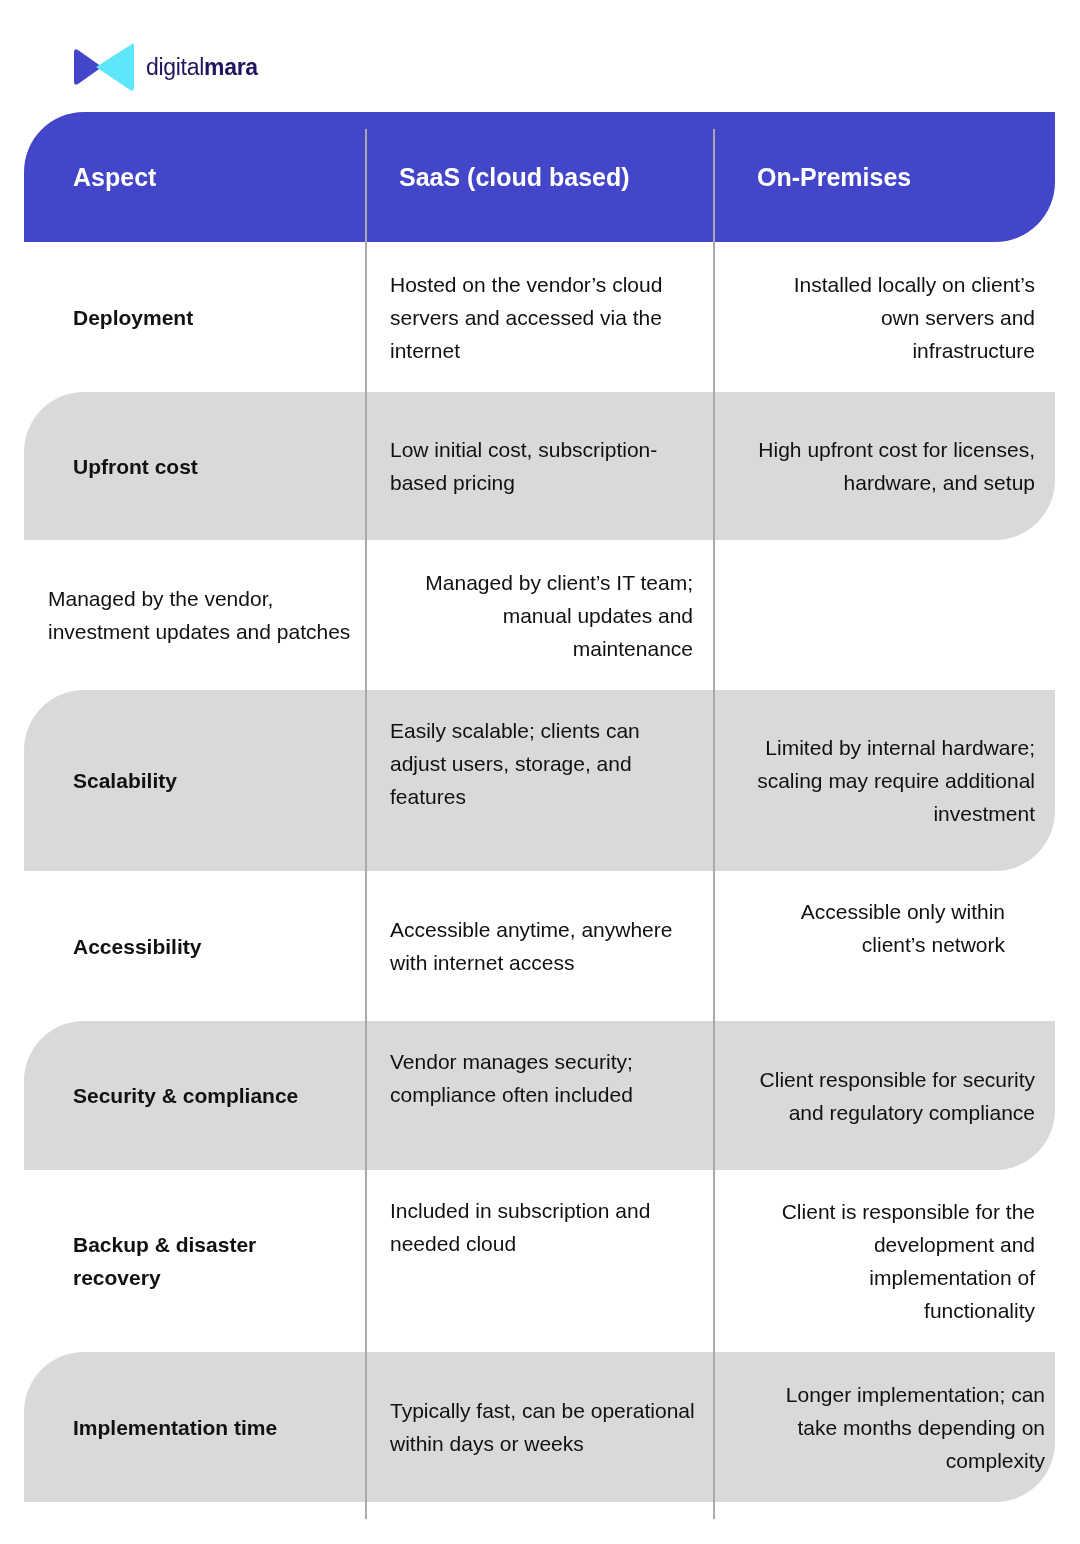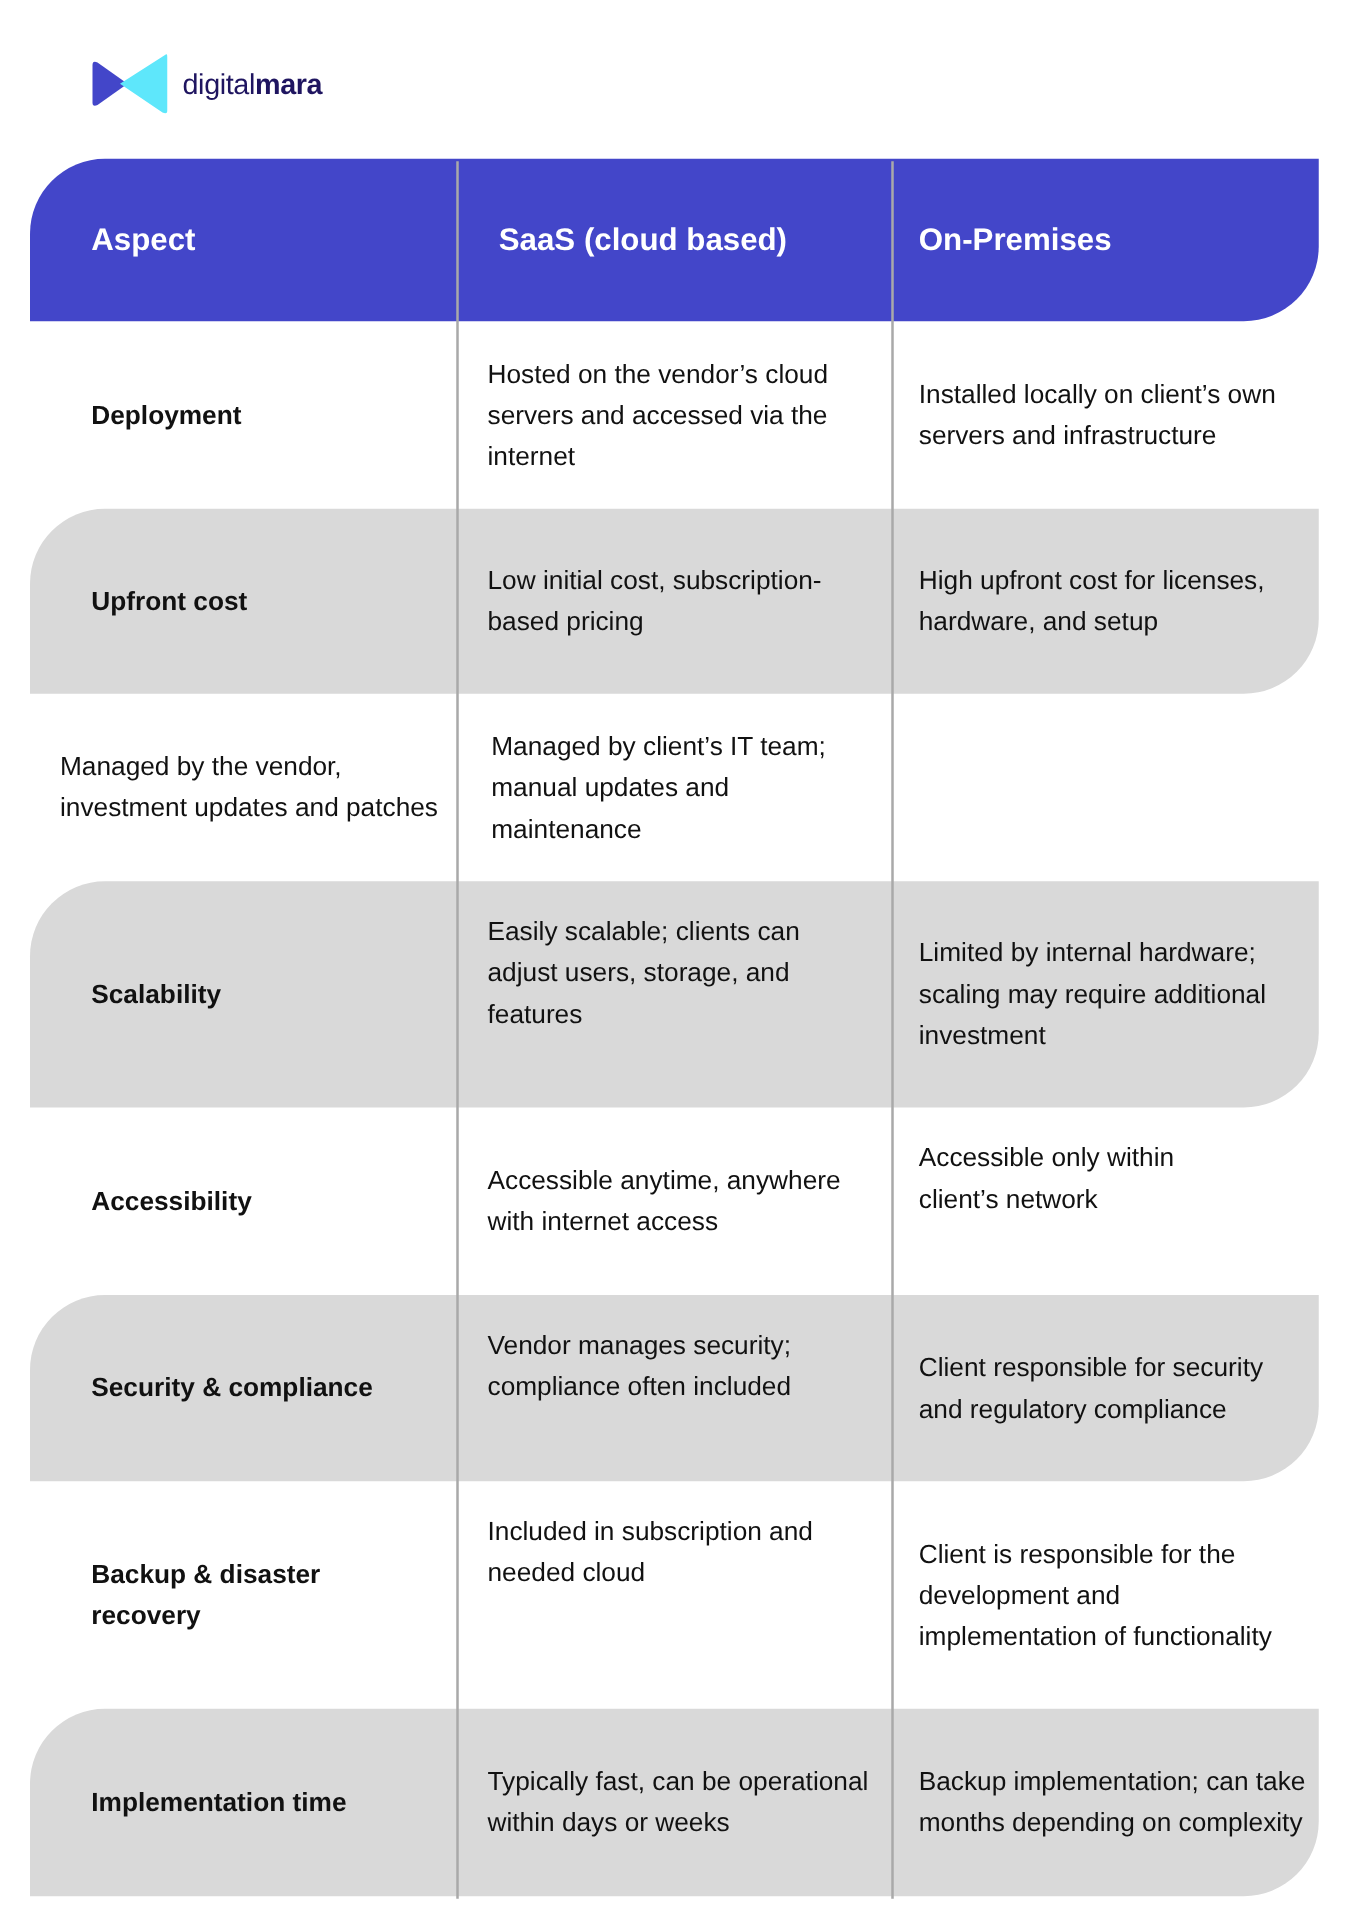--- a/index.html
+++ b/index.html
@@ -1,28 +1,28 @@
 <!DOCTYPE html>
 <html><head>
 <meta charset="utf-8">
 <style>
   html, body { margin:0; padding:0; background:#ffffff; }
   body { width:1080px; height:1544px; position:relative; font-family:"Liberation Sans", sans-serif; color:#111111; overflow:hidden; }
   .logo { position:absolute; left:72px; top:40px; height:54px; display:flex; align-items:center; }
   .logo svg { display:block; }
   .logo-text { margin-left:12px; font-size:23px; color:#1f1560; letter-spacing:-0.3px; line-height:1; }
   .logo-text b { font-weight:700; }
-  .table { position:absolute; left:24px; top:127px; width:1031px; }
+  .table { position:absolute; left:24px; top:112px; width:1031px; }
   .row { position:relative; display:flex; }
   .row.header { height:130px; background:#4346c9; border-top-left-radius:60px; border-bottom-right-radius:60px; color:#ffffff; }
   .row.gray { background:#d9d9d9; border-top-left-radius:60px; border-bottom-right-radius:60px; }
   .cell { box-sizing:border-box; display:flex; align-items:center; font-size:21px; line-height:33px; }
   .c1 { width:342px; padding-left:49px; font-weight:700; }
   .c2 { width:348px; padding-left:24px; padding-right:0; }
-  .c3 { width:341px; padding-left:21px; padding-right:20px; }
+  .c3 { width:341px; padding-left:43px; padding-right:20px;text-align:right; }
   .header .cell { font-size:25px; font-weight:700; padding-bottom:0; }
   .header .c2 { padding-left:33px; }
   .vline { position:absolute; top:129px; width:2px; background:#a9a9a9; height:1390px; }
 </style>
 </head>
 <body>
 
 <div class="logo">
   <svg width="62" height="54" viewBox="0 0 62 54">
     <path d="M2 12 Q2 8 6 10 L30 27 L6 44 Q2 46 2 42 Z" fill="#4346c9"></path>
@@ -68,18 +68,18 @@
     <div class="cell c3">Client responsible for security and regulatory compliance</div>
   </div>
   <div class="row" style="height:182px">
     <div class="cell c1" style="padding-right:60px">Backup &amp; disaster recovery</div>
     <div class="cell c2" style="align-items:flex-start;padding-top:24px;padding-right:40px">Included in subscription and needed cloud</div>
     <div class="cell c3">Client is responsible for the development and implementation of functionality</div>
   </div>
   <div class="row gray" style="height:150px">
     <div class="cell c1">Implementation time</div>
     <div class="cell c2">Typically fast, can be operational within days or weeks</div>
-    <div class="cell c3" style="padding-right:10px">Backup implementation; can take months depending on complexity</div>
+    <div class="cell c3" style="padding-right:10px">Longer implementation; can take months depending on complexity</div>
   </div>
 </div>
 
 <div class="vline" style="left:365px"></div>
 <div class="vline" style="left:713px"></div>
 
 </body></html>

